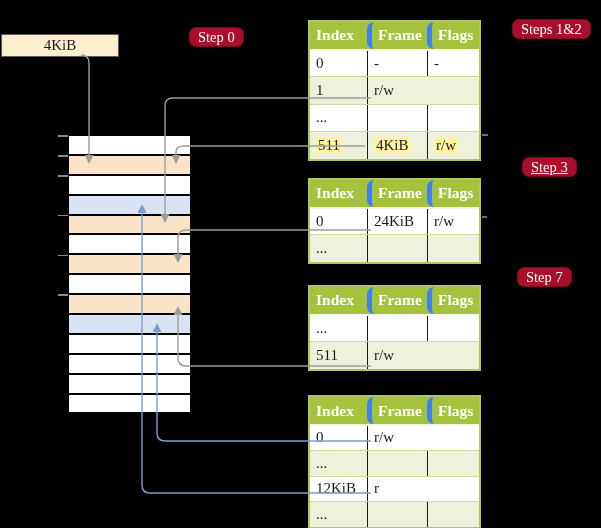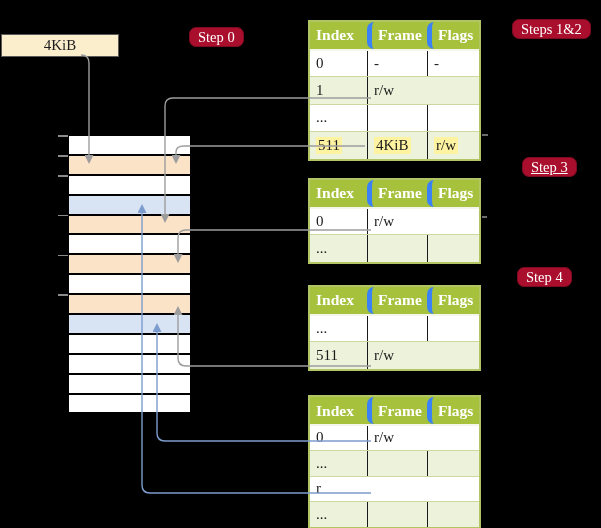--- a/index.html
+++ b/index.html
@@ -71,21 +71,21 @@
 </head>
 <body>
 
 <div id="stage">
 
   <div id="frame-size-box">4KiB</div>
 
   <div id="step0" class="step-chip">Step 0</div>
   <div id="steps12" class="step-chip">Steps 1&amp;2</div>
   <div id="step3" class="step-chip">Step 3</div>
-  <div id="step4" class="step-chip">Step 4</div>
+  <div id="step4" class="step-chip">Step 7</div>
 
   <div id="memory-strip">
       <div class="mrow free"></div>
       <div class="mrow page-table"></div>
       <div class="mrow free"></div>
       <div class="mrow mapped"></div>
       <div class="mrow page-table"></div>
       <div class="mrow free"></div>
       <div class="mrow page-table"></div>
       <div class="mrow free"></div>
@@ -130,20 +130,21 @@
       </div>
     </div>
   <div id="t2" class="tbl">
       <div class="trow header">
         <div class="cell hcell">Index</div>
         <div class="cell hcell">Frame</div>
         <div class="cell hcell">Flags</div>
       </div>
       <div class="trow bodyrow">
         <div class="cell bcell">0</div>
+        <div class="cell bcell">24KiB</div>
         <div class="cell bcell">r/w</div>
       </div>
       <div class="trow bodyrow alt">
         <div class="cell bcell">...</div>
         <div class="cell bcell"></div>
         <div class="cell bcell"></div>
       </div>
     </div>
   <div id="t3" class="tbl">
       <div class="trow header">
@@ -170,20 +171,21 @@
       <div class="trow bodyrow">
         <div class="cell bcell">0</div>
         <div class="cell bcell">r/w</div>
       </div>
       <div class="trow bodyrow alt">
         <div class="cell bcell">...</div>
         <div class="cell bcell"></div>
         <div class="cell bcell"></div>
       </div>
       <div class="trow bodyrow">
+        <div class="cell bcell">12KiB</div>
         <div class="cell bcell">r</div>
       </div>
       <div class="trow bodyrow alt">
         <div class="cell bcell">...</div>
         <div class="cell bcell"></div>
         <div class="cell bcell"></div>
       </div>
     </div>
 
   <svg id="arrows" width="601" height="528" viewBox="0 0 601 528">

